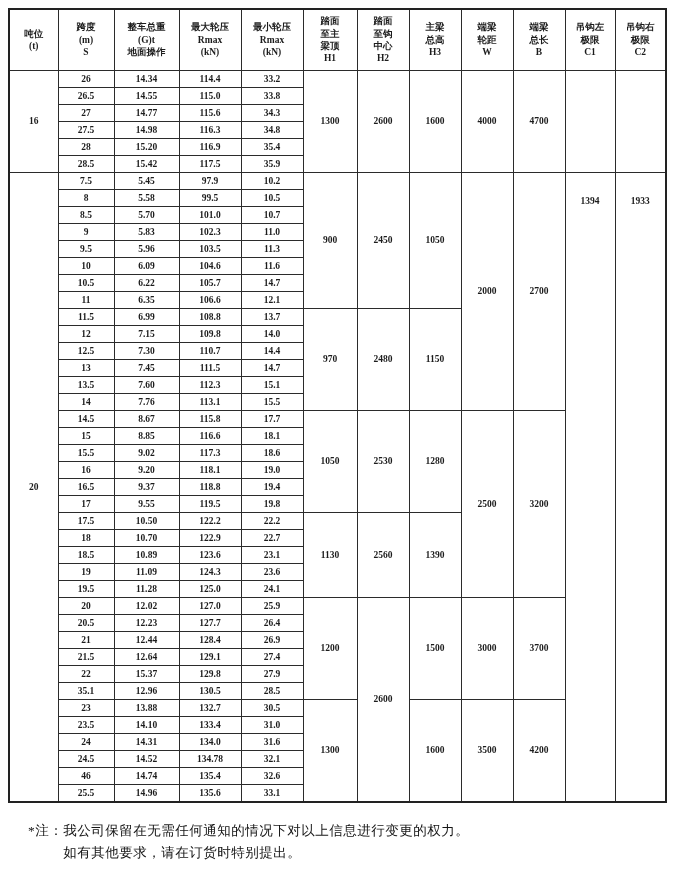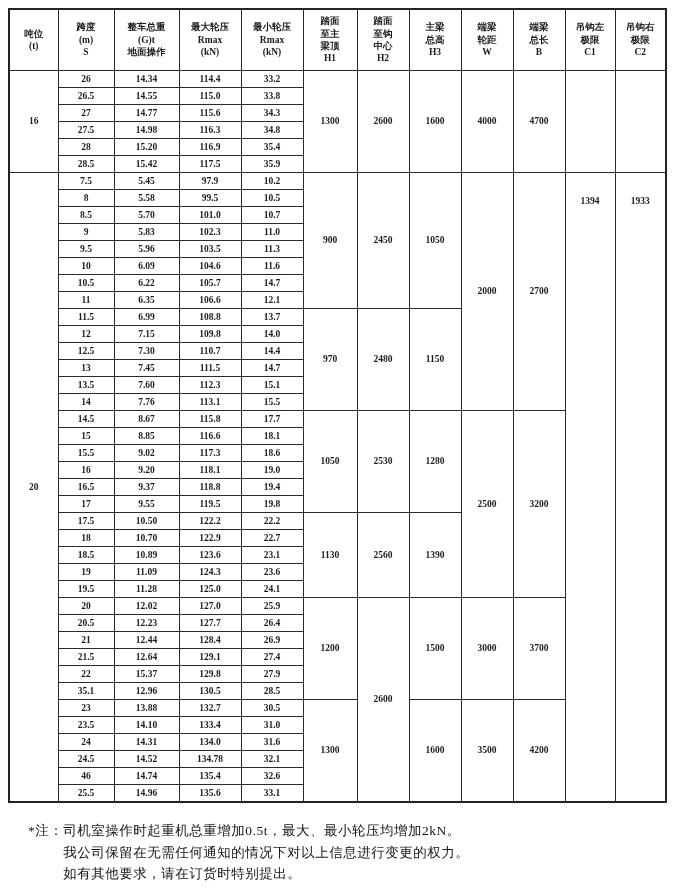--- a/index.html
+++ b/index.html
@@ -398,19 +398,18 @@
           <td>14.96</td>
           <td>135.6</td>
           <td>33.1</td>
         </tr>
       </tbody>
   </table>
 
   <div class="footnote">
     <div class="note-label">*注：</div>
     <div class="note-lines">
-      <div>司机室操作时起重机总重增加0.5t，最大、最小轮压均增加2kN。</div>
       <div>我公司保留在无需任何通知的情况下对以上信息进行变更的权力。</div>
       <div>如有其他要求，请在订货时特别提出。</div>
     </div>
   </div>
 
 </div>
 
 </body></html>

